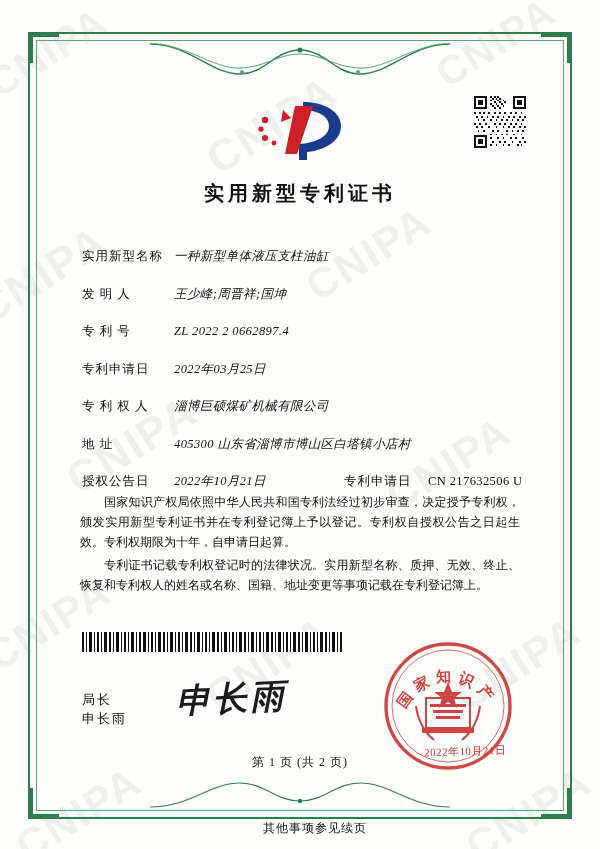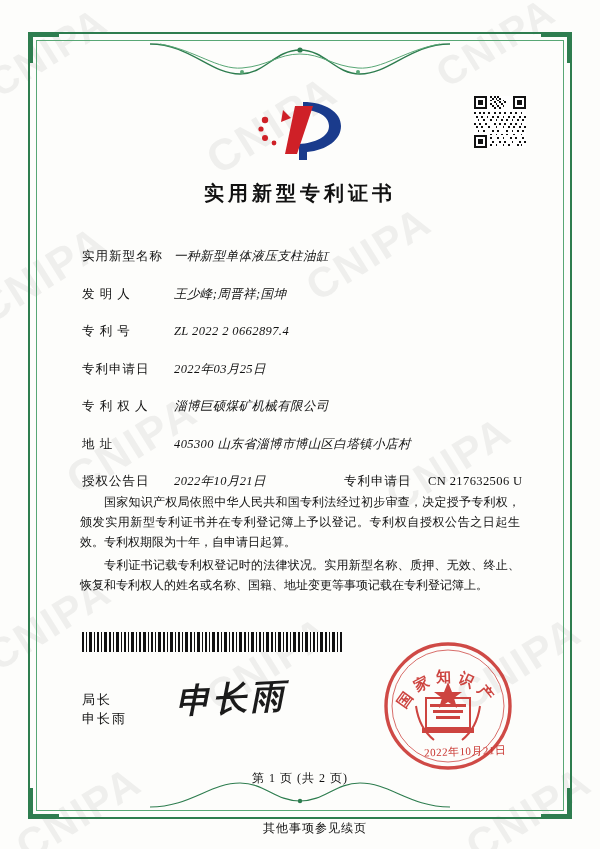--- a/index.html
+++ b/index.html
@@ -215,21 +215,21 @@
     top: 704px;
     font-size: 11px;
     color: #c8312c;
     letter-spacing: 0.5px;
     transform: rotate(-2deg);
     z-index: 7;
   }
   .page-num {
     position: absolute;
     left: 0; right: 0;
-    bottom: 24px;
+    bottom: 40px;
     text-align: center;
     font-size: 12px;
     color: #111;
     letter-spacing: 1px;
   }
   .footer-note {
     position: absolute;
     left: 0; right: 0;
     bottom: 12px;
     text-align: center;

